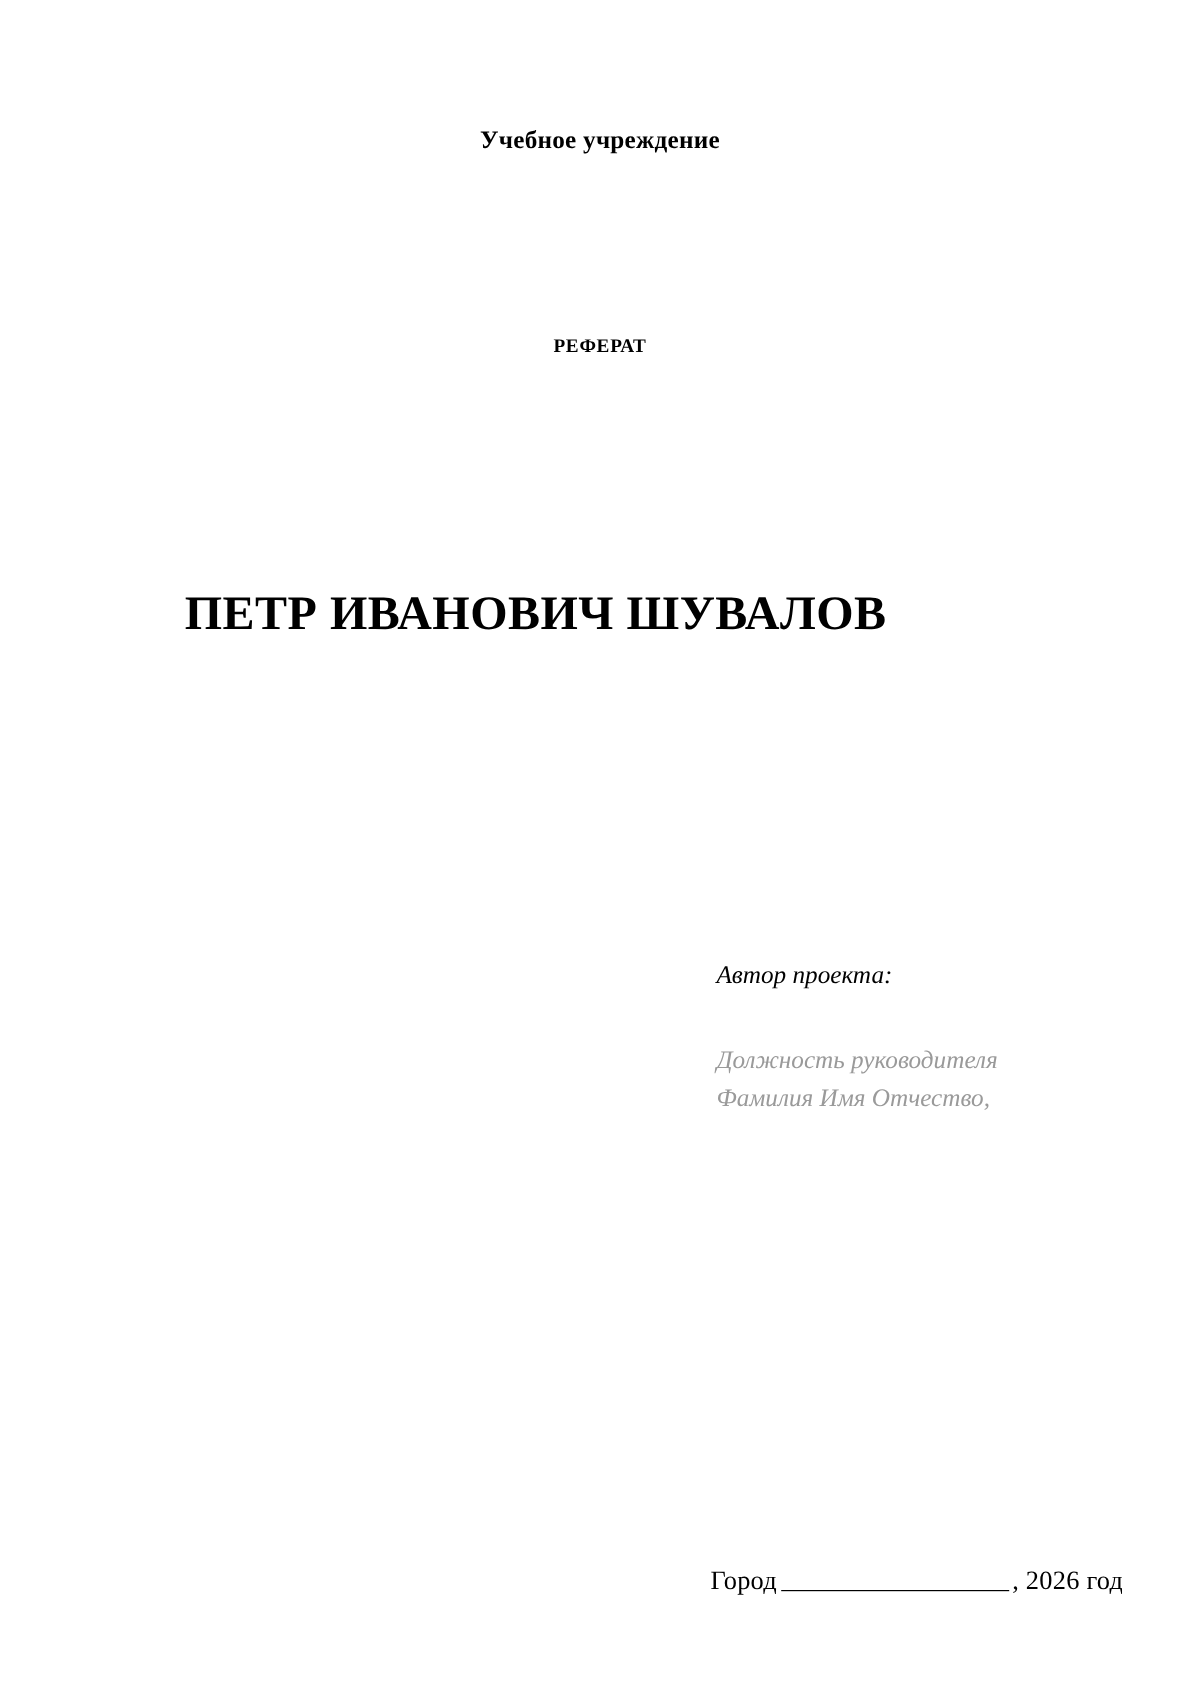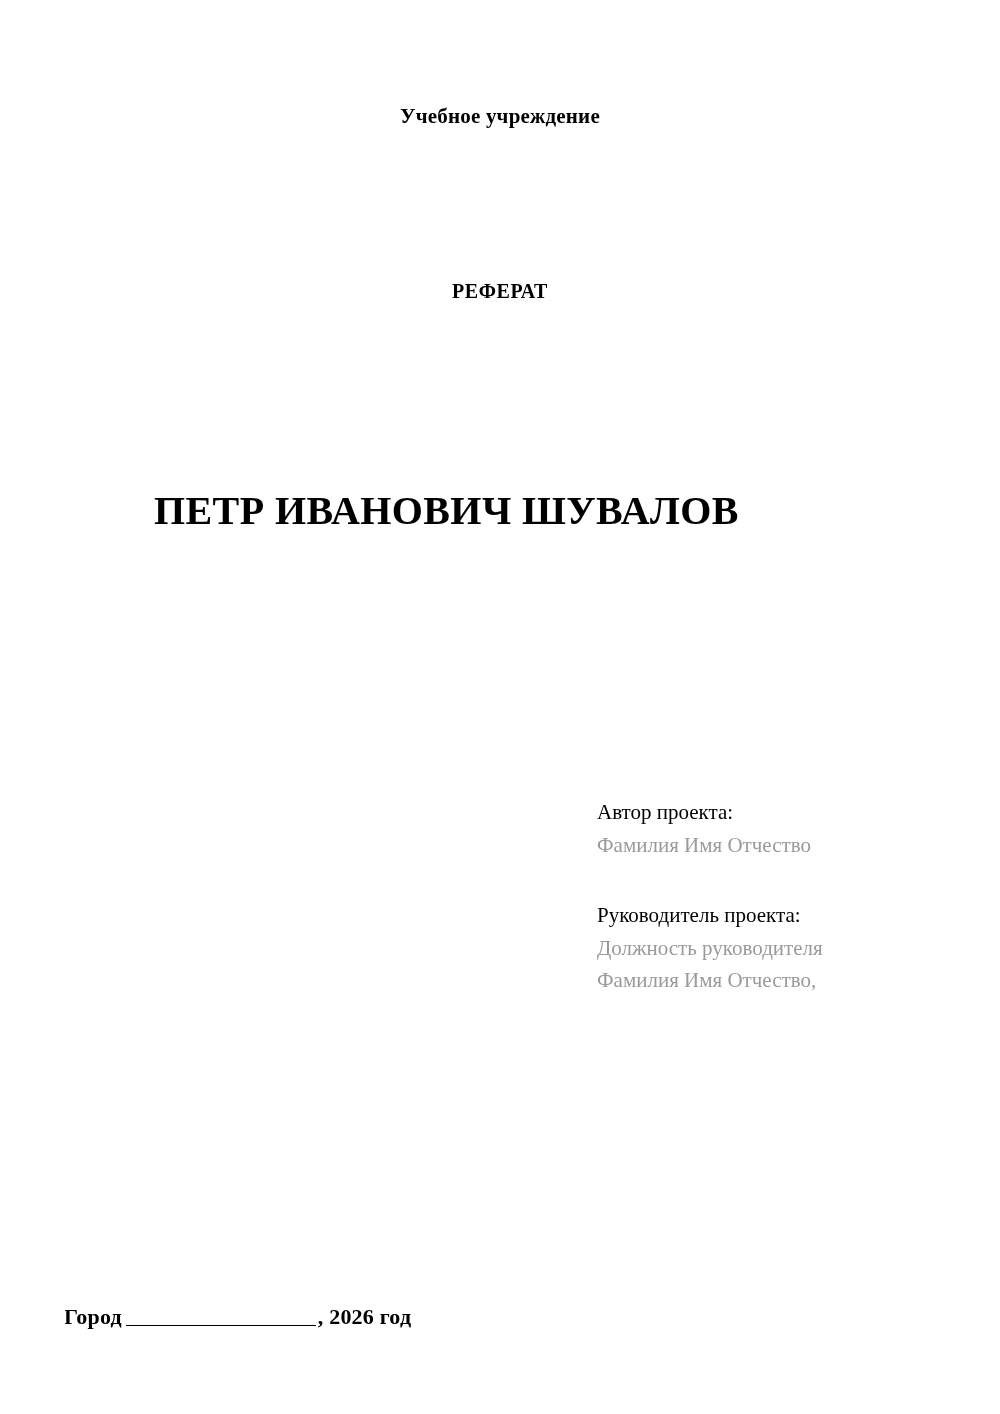--- a/index.html
+++ b/index.html
@@ -40,21 +40,21 @@
     font-weight: 700;
     letter-spacing: 0.2px;
   }
 
   .doc-type {
     position: absolute;
     top: 264px;
     left: 0;
     width: 100%;
     text-align: center;
-    font-size: 20px;
+    font-size: 16px;
     font-weight: 700;
     letter-spacing: 0.6px;
   }
 
   .doc-title {
     position: absolute;
     top: 444px;
     left: 0;
     width: 100%;
     text-align: left;
@@ -67,20 +67,21 @@
   }
 
   .credits {
     position: absolute;
     top: 780px;
     left: 533px;
     width: 380px;
   }
   .credits-block {
     margin-bottom: 38px;
+    font-style: italic;
   }
   .credits-block:last-child {
     margin-bottom: 0;
   }
   .credit-label {
     font-size: 21px;
     font-weight: 400;
     color: #000000;
     line-height: 1.55;
   }
@@ -89,23 +90,23 @@
     font-weight: 400;
     color: #9a9a9a;
     line-height: 1.55;
   }
 
   .footer {
     position: absolute;
     top: 1288px;
     left: 0;
     width: 100%;
-    text-align: left;
+    text-align: right;
     font-size: 22px;
-    font-weight: 700;
+    font-weight: 400;
     letter-spacing: 0.2px;
   }
   .footer .blank-line {
     display: inline-block;
     border-bottom: 1.6px solid #000000;
     width: 190px;
     margin: 0 2px -2px 4px;
     height: 0;
   }
 </style>
@@ -117,25 +118,23 @@
   <div class="institution">Учебное учреждение</div>
 
   <div class="doc-type">РЕФЕРАТ</div>
 
   <h1 class="doc-title">ПЕТР ИВАНОВИЧ ШУВАЛОВ</h1>
 
   <div class="credits">
 
     <div class="credits-block">
       <div class="credit-label">Автор проекта:</div>
-      <div class="credit-value">Фамилия Имя Отчество</div>
     </div>
 
     <div class="credits-block">
-      <div class="credit-label">Руководитель проекта:</div>
       <div class="credit-value">Должность руководителя</div>
       <div class="credit-value">Фамилия Имя Отчество,</div>
     </div>
 
   </div>
 
   <div class="footer">
     <span>Город</span><span class="blank-line"></span><span>, 2026 год</span>
   </div>
 

